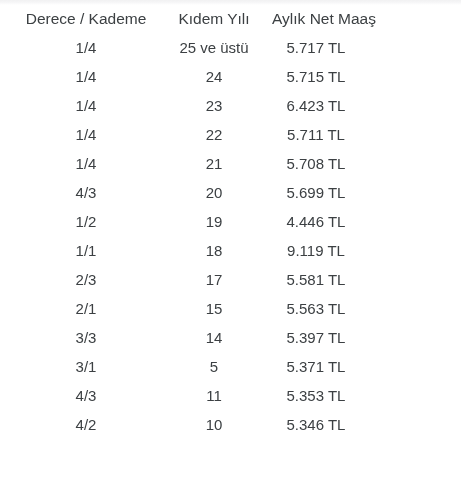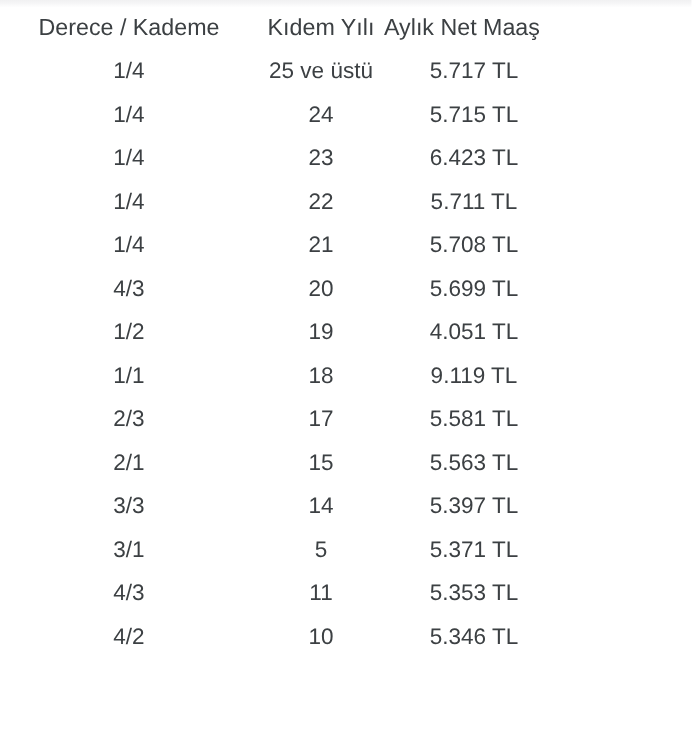--- a/index.html
+++ b/index.html
@@ -55,21 +55,21 @@
     line-height: 28px;
     height: 28px;
     padding: 0;
     color: #3c4043;
     text-align: center;
     white-space: nowrap;
     margin-left: 47px;
   }
   .salary-table th.h-derece { text-align: center; }
   .salary-table th.h-kidem  { text-align: center; }
-  .salary-table th.h-maas   { text-align: left; }
+  .salary-table th.h-maas   { text-align: right; }
   .salary-table th.h-pad    { text-align: left; }
 
   .salary-table td {
     font-size: 15px;
     line-height: 29px;
     height: 29px;
     padding: 0;
     color: #3c4043;
     text-align: center;
     white-space: nowrap;
@@ -131,21 +131,21 @@
         </tr>
         <tr>
           <td>4/3</td>
           <td>20</td>
           <td>5.699 TL</td>
           <td class="pad"></td>
         </tr>
         <tr>
           <td>1/2</td>
           <td>19</td>
-          <td>4.051 TL</td>
+          <td>4.446 TL</td>
           <td class="pad"></td>
         </tr>
         <tr>
           <td>1/1</td>
           <td>18</td>
           <td>9.119 TL</td>
           <td class="pad"></td>
         </tr>
         <tr>
           <td>2/3</td>

